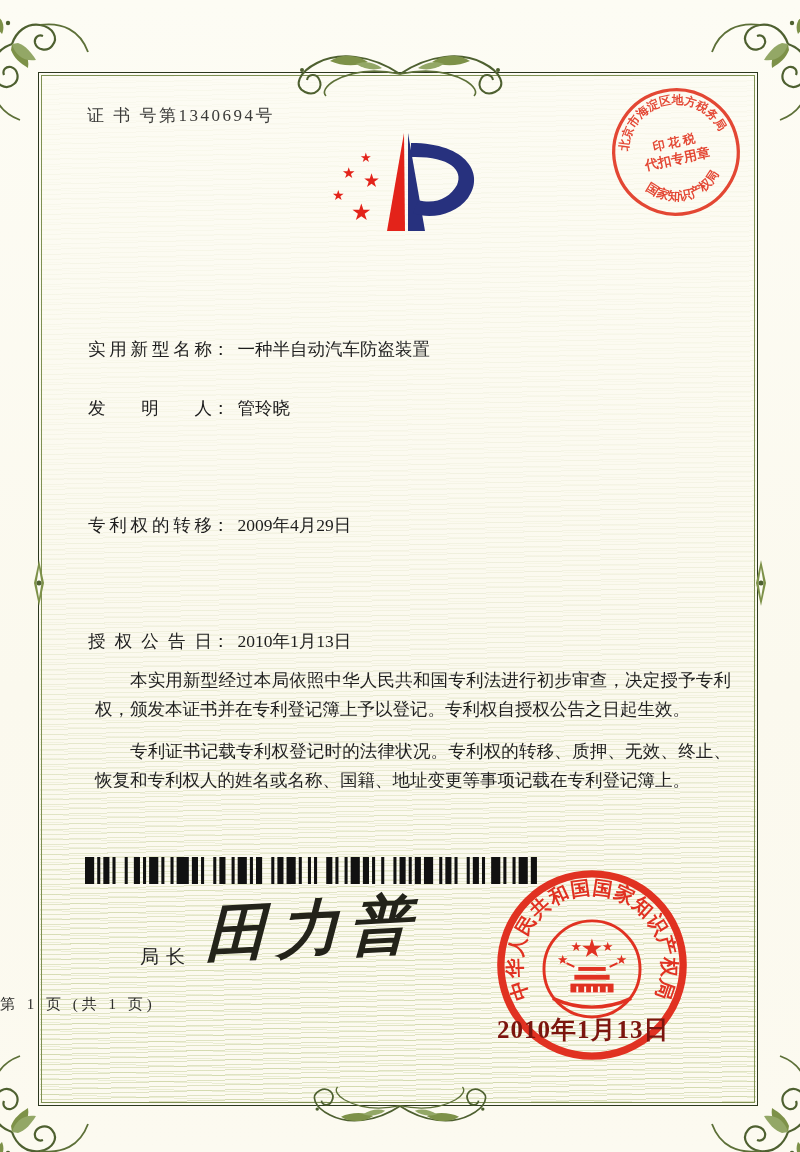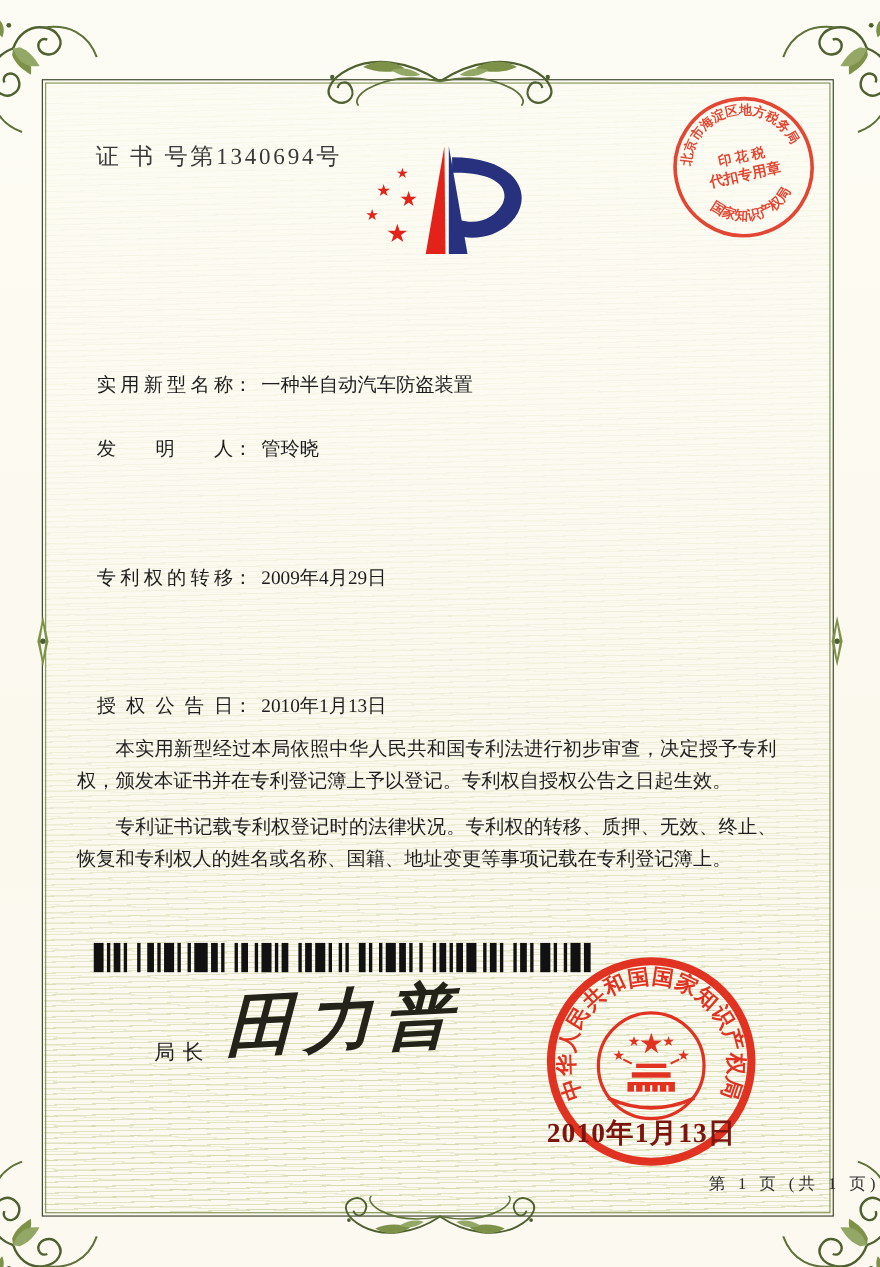--- a/index.html
+++ b/index.html
@@ -24,45 +24,45 @@
   .ornament{position:absolute;pointer-events:none;}
   .corner-tl{left:-18px;top:14px;}
   .corner-tr{right:-18px;top:14px;transform:scaleX(-1);}
   .corner-bl{left:-18px;bottom:-10px;transform:scaleY(-1);}
   .corner-br{right:-18px;bottom:-10px;transform:scale(-1,-1);}
   .flourish-top{left:270px;top:36px;}
   .flourish-bottom{left:290px;top:1082px;transform:scaleY(-1);}
   .edge-left{left:30px;top:558px;}
   .edge-right{right:30px;top:558px;transform:scaleX(-1);}
 
-  .cert-number{position:absolute;left:87px;top:128px;font-size:21px;letter-spacing:2.5px;color:#3a3a38;}
+  .cert-number{position:absolute;left:87px;top:104px;font-size:17px;letter-spacing:2.5px;color:#3a3a38;}
   .logo{position:absolute;left:318px;top:130px;}
   .title{position:absolute;left:0;top:234px;width:100%;text-align:center;
     font-size:43px;font-weight:bold;letter-spacing:9px;color:#101010;}
 
   .field{position:absolute;left:88px;font-size:17.5px;color:#1d1d1d;white-space:nowrap;}
   .field .lbl{display:inline-block;width:124px;text-align:justify;text-align-last:justify;}
   .field .val{margin-left:8px;}
   .f0{top:337px}.f1{top:396px}.f2{top:454px}.f3{top:513px}.f4{top:570px}.f5{top:629px}
 
-  .paras{position:absolute;left:70px;top:666px;width:636px;font-size:17.5px;
+  .paras{position:absolute;left:95px;top:666px;width:636px;font-size:17.5px;
     line-height:29px;text-align:justify;color:#1f1f1f;}
   .paras p{margin:0 0 13px 0;text-indent:2em;}
 
   .barcode{position:absolute;left:85px;top:857px;}
 
   .sig-title{position:absolute;left:140px;top:944px;font-size:19px;letter-spacing:7px;color:#222;}
   .sig-name{position:absolute;left:205px;top:898px;font-size:62px;font-weight:bold;font-style:italic;
     letter-spacing:10px;color:#23231a;transform:rotate(-3deg) skewX(-4deg);line-height:1;}
 
   .tax-stamp{position:absolute;left:610px;top:86px;transform:rotate(-12deg);opacity:.93;}
   .office-seal{position:absolute;left:494px;top:867px;opacity:.96;}
   .issue-date{position:absolute;left:497px;top:1013px;font-size:25px;font-weight:bold;
     color:#7c150e;letter-spacing:1px;z-index:5;}
-  .footer{position:absolute;left:0;top:1067px;width:100%;text-align:right;
+  .footer{position:absolute;left:0;top:995px;width:100%;text-align:left;
     font-size:15px;letter-spacing:4px;color:#2e2e2c;}
   svg text{font-family:"Liberation Serif","DejaVu Serif",serif;}
 </style>
 </head>
 <body>
 
 <div class="page">
 
   <div class="texture"></div>
   <div class="frame"></div>

